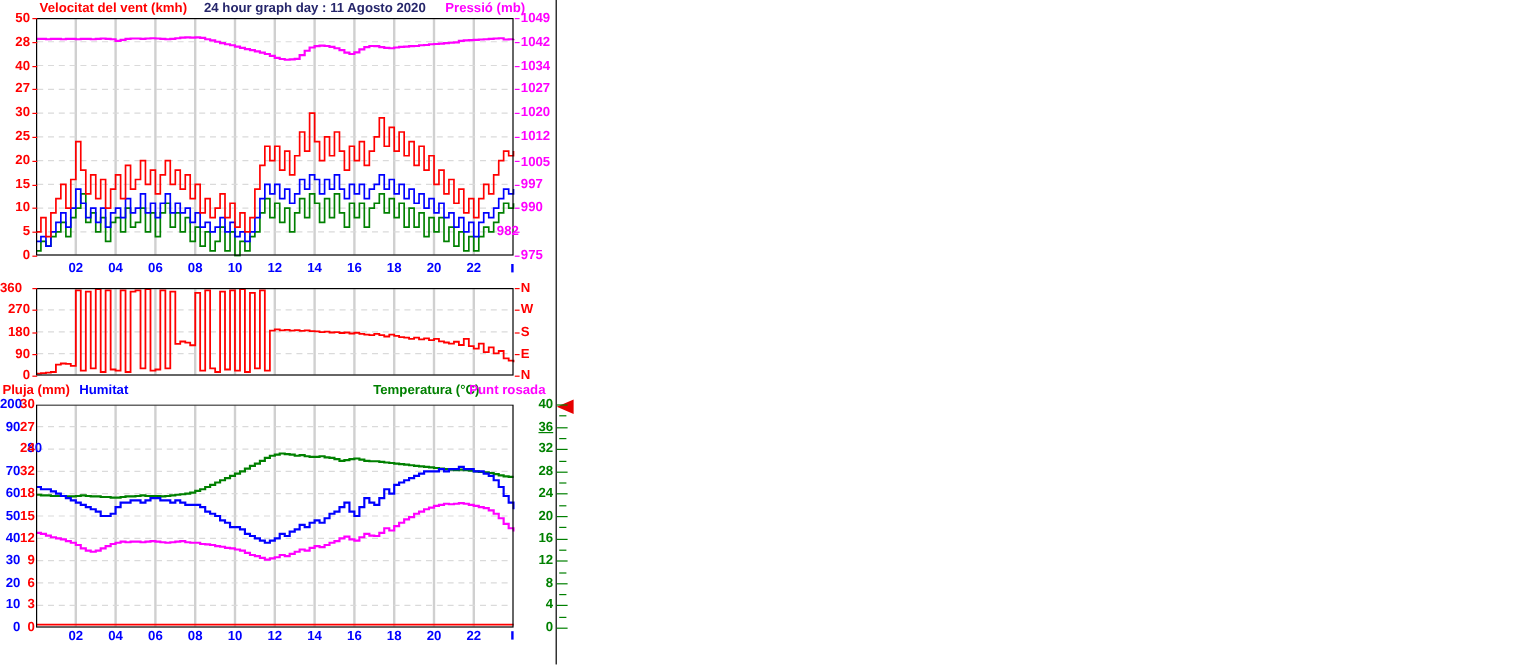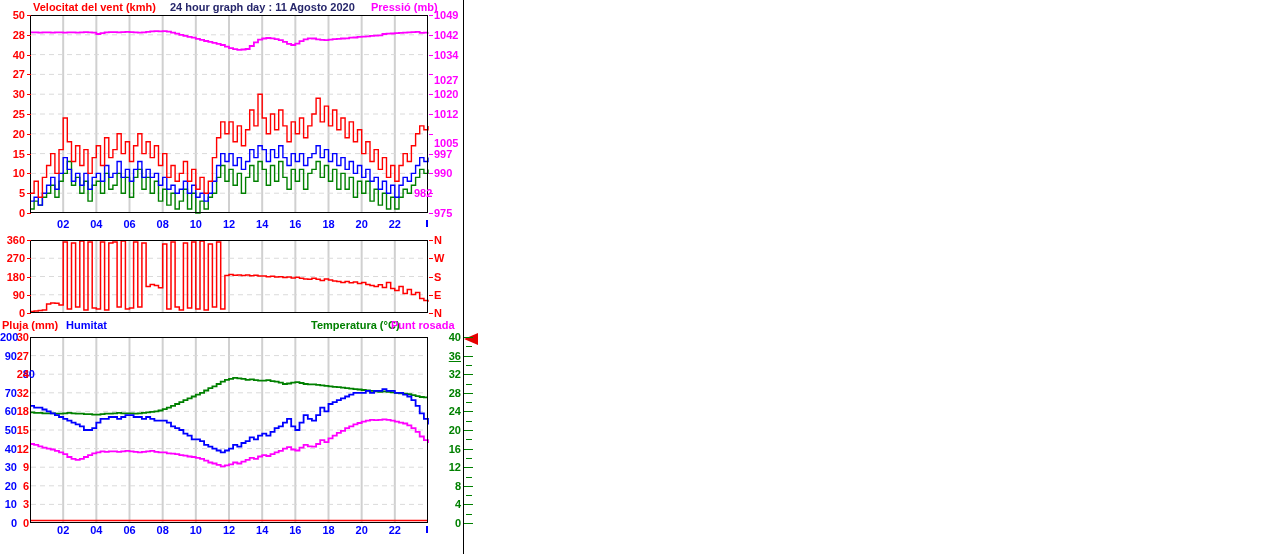--- a/index.html
+++ b/index.html
@@ -128,43 +128,43 @@
       <div class="axis-label" style="left: 0px; width: 25px; top: 10px; color: rgb(255, 0, 0); text-align: right;">50</div>
       <div class="tickdash" style="left: 27px; width: 4px; top: 15px; background: rgb(255, 0, 0);"></div>
       <div class="axis-label" style="left: 434px; width: 30px; top: 208px; color: rgb(255, 0, 255); text-align: left;">975</div>
       <div class="tickdash" style="left: 429px; width: 4px; top: 213px; background: rgb(255, 0, 255);"></div>
       <div class="axis-label" style="left: 414px; width: 30px; top: 188.2px; color: rgb(255, 0, 255); text-align: left;">982</div>
       <div class="tickdash" style="left: 429px; width: 4px; top: 193.2px; background: rgb(255, 0, 255);"></div>
       <div class="axis-label" style="left: 434px; width: 30px; top: 168.4px; color: rgb(255, 0, 255); text-align: left;">990</div>
       <div class="tickdash" style="left: 429px; width: 4px; top: 173.4px; background: rgb(255, 0, 255);"></div>
       <div class="axis-label" style="left: 434px; width: 30px; top: 148.6px; color: rgb(255, 0, 255); text-align: left;">997</div>
       <div class="tickdash" style="left: 429px; width: 4px; top: 153.6px; background: rgb(255, 0, 255);"></div>
-      <div class="axis-label" style="left: 434px; width: 30px; top: 138px; color: rgb(255, 0, 255); text-align: left;">1005</div>
+      <div class="axis-label" style="left: 434px; width: 30px; top: 130px; color: rgb(255, 0, 255); text-align: left;">1005</div>
       <div class="tickdash" style="left: 429px; width: 4px; top: 133.8px; background: rgb(255, 0, 255);"></div>
       <div class="axis-label" style="left: 434px; width: 30px; top: 109px; color: rgb(255, 0, 255); text-align: left;">1012</div>
       <div class="tickdash" style="left: 429px; width: 4px; top: 114px; background: rgb(255, 0, 255);"></div>
       <div class="axis-label" style="left: 434px; width: 30px; top: 89.2px; color: rgb(255, 0, 255); text-align: left;">1020</div>
       <div class="tickdash" style="left: 429px; width: 4px; top: 94.2px; background: rgb(255, 0, 255);"></div>
-      <div class="axis-label" style="left: 434px; width: 30px; top: 69.4px; color: rgb(255, 0, 255); text-align: left; margin-top: 6px;">1027</div>
+      <div class="axis-label" style="left: 434px; width: 30px; top: 69.4px; color: rgb(255, 0, 255); text-align: left;">1027</div>
       <div class="tickdash" style="left: 429px; width: 4px; top: 74.4px; background: rgb(255, 0, 255);"></div>
       <div class="axis-label" style="left: 434px; width: 30px; top: 49.6px; color: rgb(255, 0, 255); text-align: left;">1034</div>
       <div class="tickdash" style="left: 429px; width: 4px; top: 54.6px; background: rgb(255, 0, 255);"></div>
       <div class="axis-label" style="left: 434px; width: 30px; top: 29.8px; color: rgb(255, 0, 255); text-align: left;">1042</div>
       <div class="tickdash" style="left: 429px; width: 4px; top: 34.8px; background: rgb(255, 0, 255);"></div>
       <div class="axis-label" style="left: 434px; width: 30px; top: 10px; color: rgb(255, 0, 255); text-align: left;">1049</div>
       <div class="tickdash" style="left: 429px; width: 4px; top: 15px; background: rgb(255, 0, 255);"></div>
       <div class="axis-label" style="left: 0px; width: 25px; top: 308px; color: rgb(255, 0, 0); text-align: right;">0</div>
       <div class="tickdash" style="left: 27px; width: 4px; top: 313px; background: rgb(255, 0, 0);"></div>
       <div class="axis-label" style="left: 0px; width: 25px; top: 289.75px; color: rgb(255, 0, 0); text-align: right;">90</div>
       <div class="tickdash" style="left: 27px; width: 4px; top: 294.75px; background: rgb(255, 0, 0);"></div>
       <div class="axis-label" style="left: 0px; width: 25px; top: 271.5px; color: rgb(255, 0, 0); text-align: right;">180</div>
       <div class="tickdash" style="left: 27px; width: 4px; top: 276.5px; background: rgb(255, 0, 0);"></div>
       <div class="axis-label" style="left: 0px; width: 25px; top: 253.25px; color: rgb(255, 0, 0); text-align: right;">270</div>
       <div class="tickdash" style="left: 27px; width: 4px; top: 258.25px; background: rgb(255, 0, 0);"></div>
-      <div class="axis-label" style="left: 0px; width: 25px; top: 235px; color: rgb(255, 0, 0); text-align: right;">360</div>
+      <div class="axis-label" style="left: 0px; width: 25px; top: 235px; color: rgb(255, 0, 0); ">360</div>
       <div class="tickdash" style="left: 27px; width: 4px; top: 240px; background: rgb(255, 0, 0);"></div>
       <div class="axis-label" style="left: 434px; width: 20px; top: 308px; color: rgb(255, 0, 0); text-align: left;">N</div>
       <div class="tickdash" style="left: 429px; width: 4px; top: 313px; background: rgb(255, 0, 0);"></div>
       <div class="axis-label" style="left: 434px; width: 20px; top: 289.75px; color: rgb(255, 0, 0); text-align: left;">E</div>
       <div class="tickdash" style="left: 429px; width: 4px; top: 294.75px; background: rgb(255, 0, 0);"></div>
       <div class="axis-label" style="left: 434px; width: 20px; top: 271.5px; color: rgb(255, 0, 0); text-align: left;">S</div>
       <div class="tickdash" style="left: 429px; width: 4px; top: 276.5px; background: rgb(255, 0, 0);"></div>
       <div class="axis-label" style="left: 434px; width: 20px; top: 253.25px; color: rgb(255, 0, 0); text-align: left;">W</div>
       <div class="tickdash" style="left: 429px; width: 4px; top: 258.25px; background: rgb(255, 0, 0);"></div>
       <div class="axis-label" style="left: 434px; width: 20px; top: 235px; color: rgb(255, 0, 0); text-align: left;">N</div>

